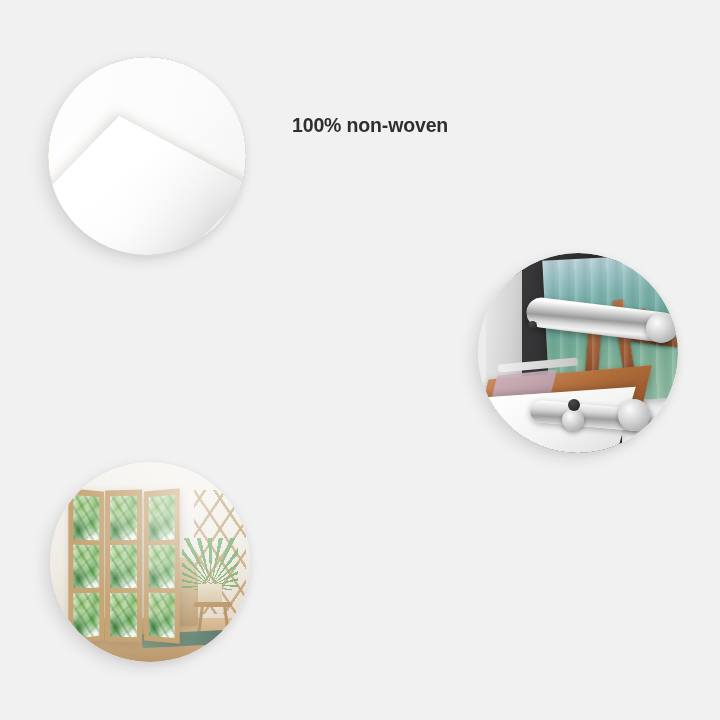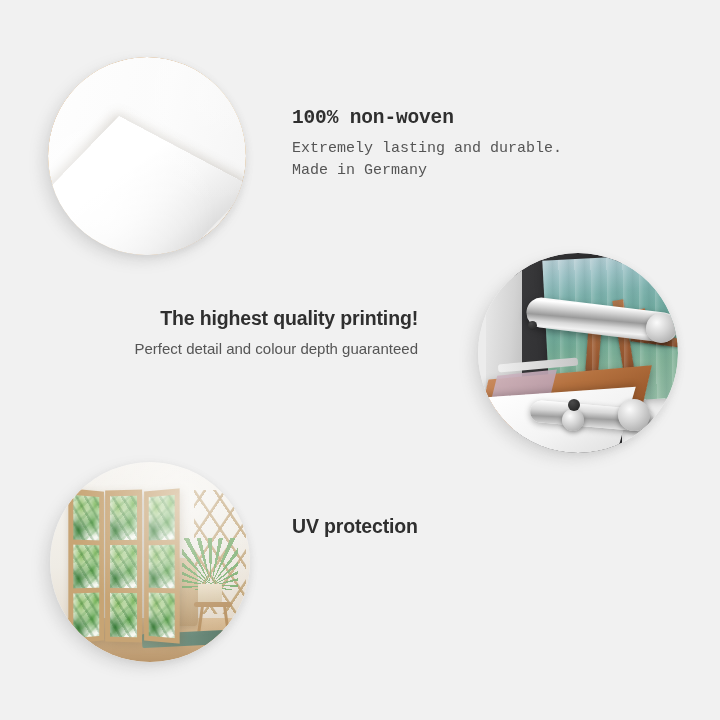--- a/index.html
+++ b/index.html
@@ -353,42 +353,41 @@
     line-height: 1.1;
   }
   .feature-body {
     font-size: 15px;
     font-weight: normal;
     color: #555555;
     line-height: 1.42;
     margin: 0;
   }
 
-  #text-nonwoven { left: 292px; top: 108px; width: 310px; text-align: left; font-family: Liberation Mono, monospace; }
+  #text-nonwoven { left: 292px; top: 115px; width: 310px; text-align: left; }
   #text-printing { left: 118px; top: 308px; width: 300px; text-align: right; }
   #text-uv       { left: 292px; top: 516px; width: 300px; text-align: left; }
 </style>
 </head>
 <body>
 
 <div class="stage">
 
   <div class="disc" id="disc-nonwoven">
     <div class="disc-inner">
       <div class="wp-amber"></div>
       <div class="wp-white"></div>
       <div class="wp-curl-edge"></div>
       <div class="wp-curl"></div>
       <div class="wp-gloss"></div>
     </div>
   </div>
 
   <div class="feature-text" id="text-nonwoven">
     <p class="feature-head">100% non-woven</p>
-    <p class="feature-body">Extremely lasting and durable. Made in Germany</p>
   </div>
 
   <div class="disc" id="disc-printing">
     <div class="disc-inner">
       <div class="pr-bg"></div>
       <div class="pr-dark"></div>
       <div class="pr-leftwall"></div>
       <div class="pr-art">
         <div class="plank" style="left:28%; top:36%; width:9%; height:64%; transform:rotate(7deg);"></div>
         <div class="plank" style="left:52%; top:30%; width:8%; height:70%; transform:rotate(-6deg);"></div>
@@ -402,24 +401,20 @@
       <div class="pr-sheet"></div>
       <div class="pr-roller-low"></div>
       <div class="pr-cap" id="pr-cap-low"></div>
       <div class="pr-cap" id="pr-cap-mid"></div>
       <div class="pr-knob" id="pr-knob-a"></div>
       <div class="pr-knob" id="pr-knob-b"></div>
       <div class="pr-bar"></div>
     </div>
   </div>
 
-  <div class="feature-text" id="text-printing">
-    <p class="feature-head">The highest quality printing!</p>
-    <p class="feature-body">Perfect detail and colour depth guaranteed</p>
-  </div>
 
   <div class="disc" id="disc-uv">
     <div class="disc-inner">
       <div class="uv-room"></div>
       <div class="uv-floor"></div>
       <div class="uv-lattice"></div>
       <div class="uv-chair"></div>
       <div class="uv-palm"></div>
       <div class="uv-pot"></div>
       <div class="uv-table">
@@ -443,16 +438,15 @@
           <div class="uv-cell"></div>
           <div class="uv-cell"></div>
           <div class="uv-cell"></div>
         </div>
       </div>
       <div class="uv-light"></div>
     </div>
   </div>
 
   <div class="feature-text" id="text-uv">
-    <p class="feature-head">UV protection</p>
   </div>
 
 </div>
 
 </body></html>

